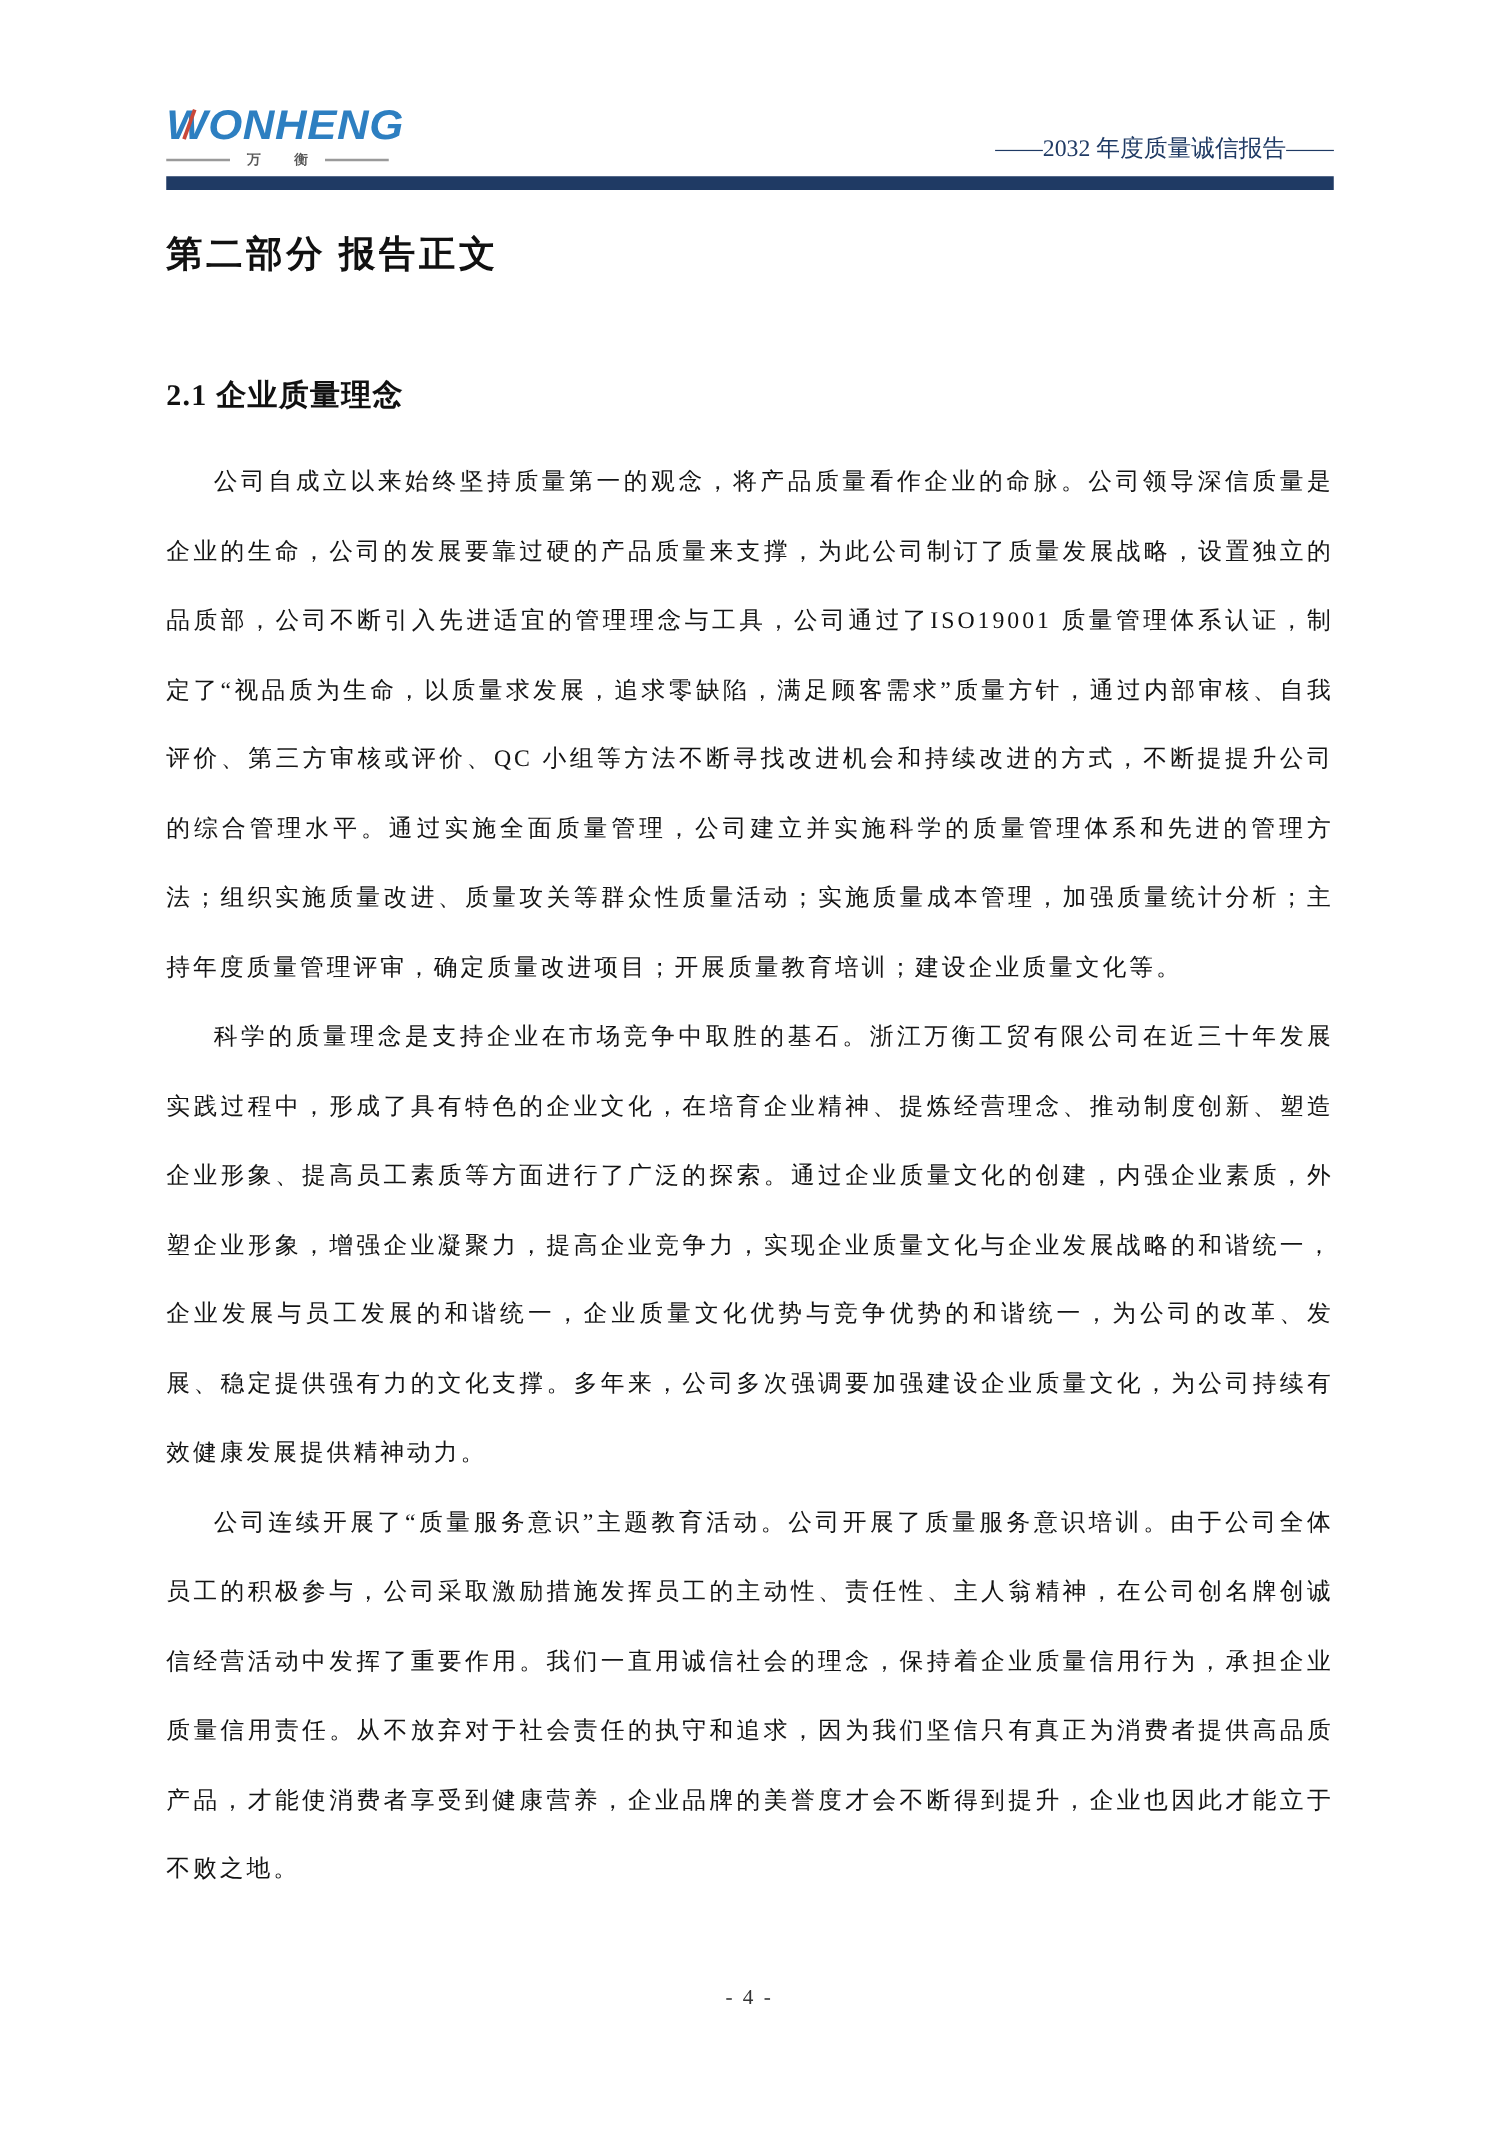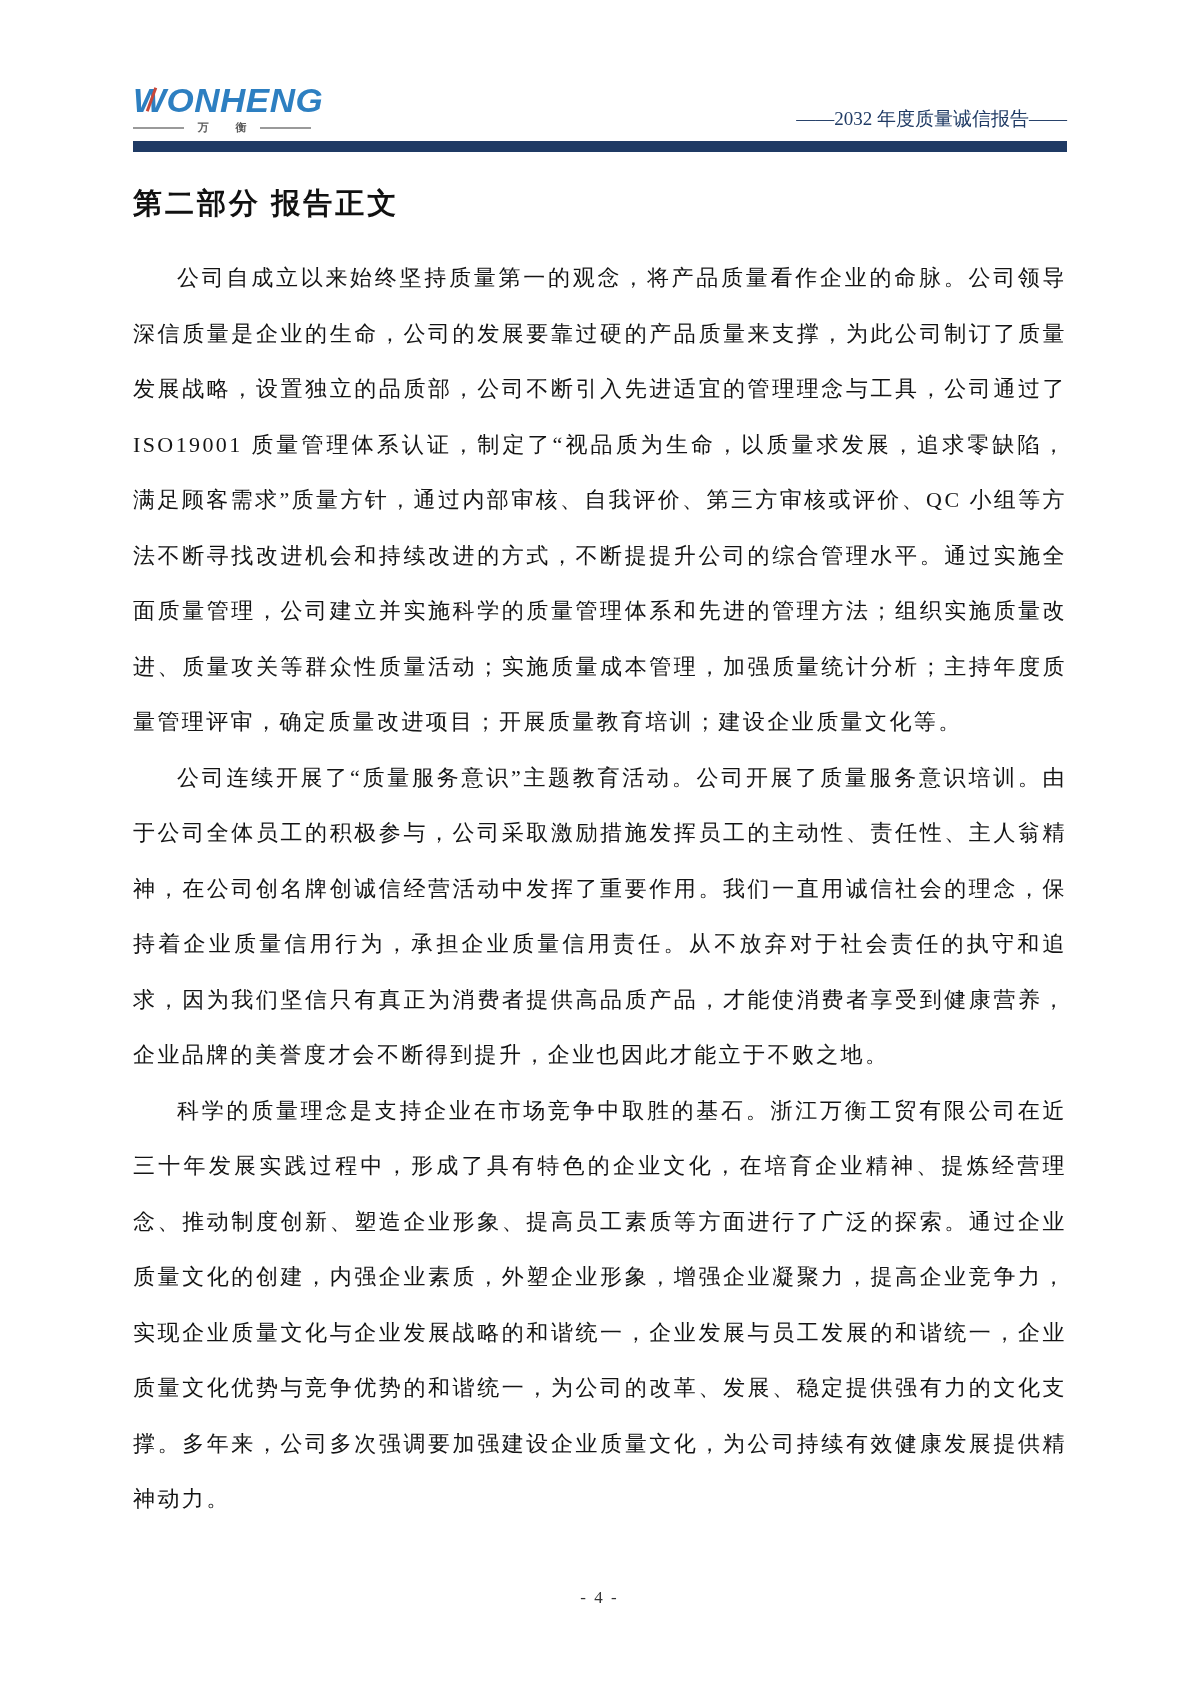--- a/index.html
+++ b/index.html
@@ -94,21 +94,21 @@
   .section-heading {
     margin: 76px 0 0 0;
     font-size: 24px;
     font-weight: bold;
     letter-spacing: 1px;
     color: #111111;
   }
   
   .body-para {
     margin: 0;
-    font-size: 22px;
+    font-size: 19px;
     line-height: 55.5px;
     letter-spacing: 2.4px;
     text-align: justify;
     text-justify: inter-character;
     text-indent: 2em;
     color: #141414;
   }
   .body-block {
     margin-top: 26px;
   }
@@ -139,24 +139,25 @@
         <span class="rule"></span>
       </div>
     </div>
     <div class="header-label">——2032 年度质量诚信报告——</div>
   </header>
 
   <div class="navy-bar"></div>
 
   <h1 class="doc-title">第二部分 报告正文</h1>
 
+  <h2 class="section-heading">2.1 企业质量理念</h2>
 
   <div class="body-block">
     <p class="body-para">公司自成立以来始终坚持质量第一的观念，将产品质量看作企业的命脉。公司领导深信质量是企业的生命，公司的发展要靠过硬的产品质量来支撑，为此公司制订了质量发展战略，设置独立的品质部，公司不断引入先进适宜的管理理念与工具，公司通过了ISO19001 质量管理体系认证，制定了“视品质为生命，以质量求发展，追求零缺陷，满足顾客需求”质量方针，通过内部审核、自我评价、第三方审核或评价、QC 小组等方法不断寻找改进机会和持续改进的方式，不断提提升公司的综合管理水平。通过实施全面质量管理，公司建立并实施科学的质量管理体系和先进的管理方法；组织实施质量改进、质量攻关等群众性质量活动；实施质量成本管理，加强质量统计分析；主持年度质量管理评审，确定质量改进项目；开展质量教育培训；建设企业质量文化等。</p>
+    <p class="body-para">科学的质量理念是支持企业在市场竞争中取胜的基石。浙江万衡工贸有限公司在近三十年发展实践过程中，形成了具有特色的企业文化，在培育企业精神、提炼经营理念、推动制度创新、塑造企业形象、提高员工素质等方面进行了广泛的探索。通过企业质量文化的创建，内强企业素质，外塑企业形象，增强企业凝聚力，提高企业竞争力，实现企业质量文化与企业发展战略的和谐统一，企业发展与员工发展的和谐统一，企业质量文化优势与竞争优势的和谐统一，为公司的改革、发展、稳定提供强有力的文化支撑。多年来，公司多次强调要加强建设企业质量文化，为公司持续有效健康发展提供精神动力。</p>
     <p class="body-para">公司连续开展了“质量服务意识”主题教育活动。公司开展了质量服务意识培训。由于公司全体员工的积极参与，公司采取激励措施发挥员工的主动性、责任性、主人翁精神，在公司创名牌创诚信经营活动中发挥了重要作用。我们一直用诚信社会的理念，保持着企业质量信用行为，承担企业质量信用责任。从不放弃对于社会责任的执守和追求，因为我们坚信只有真正为消费者提供高品质产品，才能使消费者享受到健康营养，企业品牌的美誉度才会不断得到提升，企业也因此才能立于不败之地。</p>
-    <p class="body-para">科学的质量理念是支持企业在市场竞争中取胜的基石。浙江万衡工贸有限公司在近三十年发展实践过程中，形成了具有特色的企业文化，在培育企业精神、提炼经营理念、推动制度创新、塑造企业形象、提高员工素质等方面进行了广泛的探索。通过企业质量文化的创建，内强企业素质，外塑企业形象，增强企业凝聚力，提高企业竞争力，实现企业质量文化与企业发展战略的和谐统一，企业发展与员工发展的和谐统一，企业质量文化优势与竞争优势的和谐统一，为公司的改革、发展、稳定提供强有力的文化支撑。多年来，公司多次强调要加强建设企业质量文化，为公司持续有效健康发展提供精神动力。</p>
   </div>
 
   <footer class="page-footer">
     <span>- 4 -</span>
   </footer>
 
 </div>
 
 </body></html>

